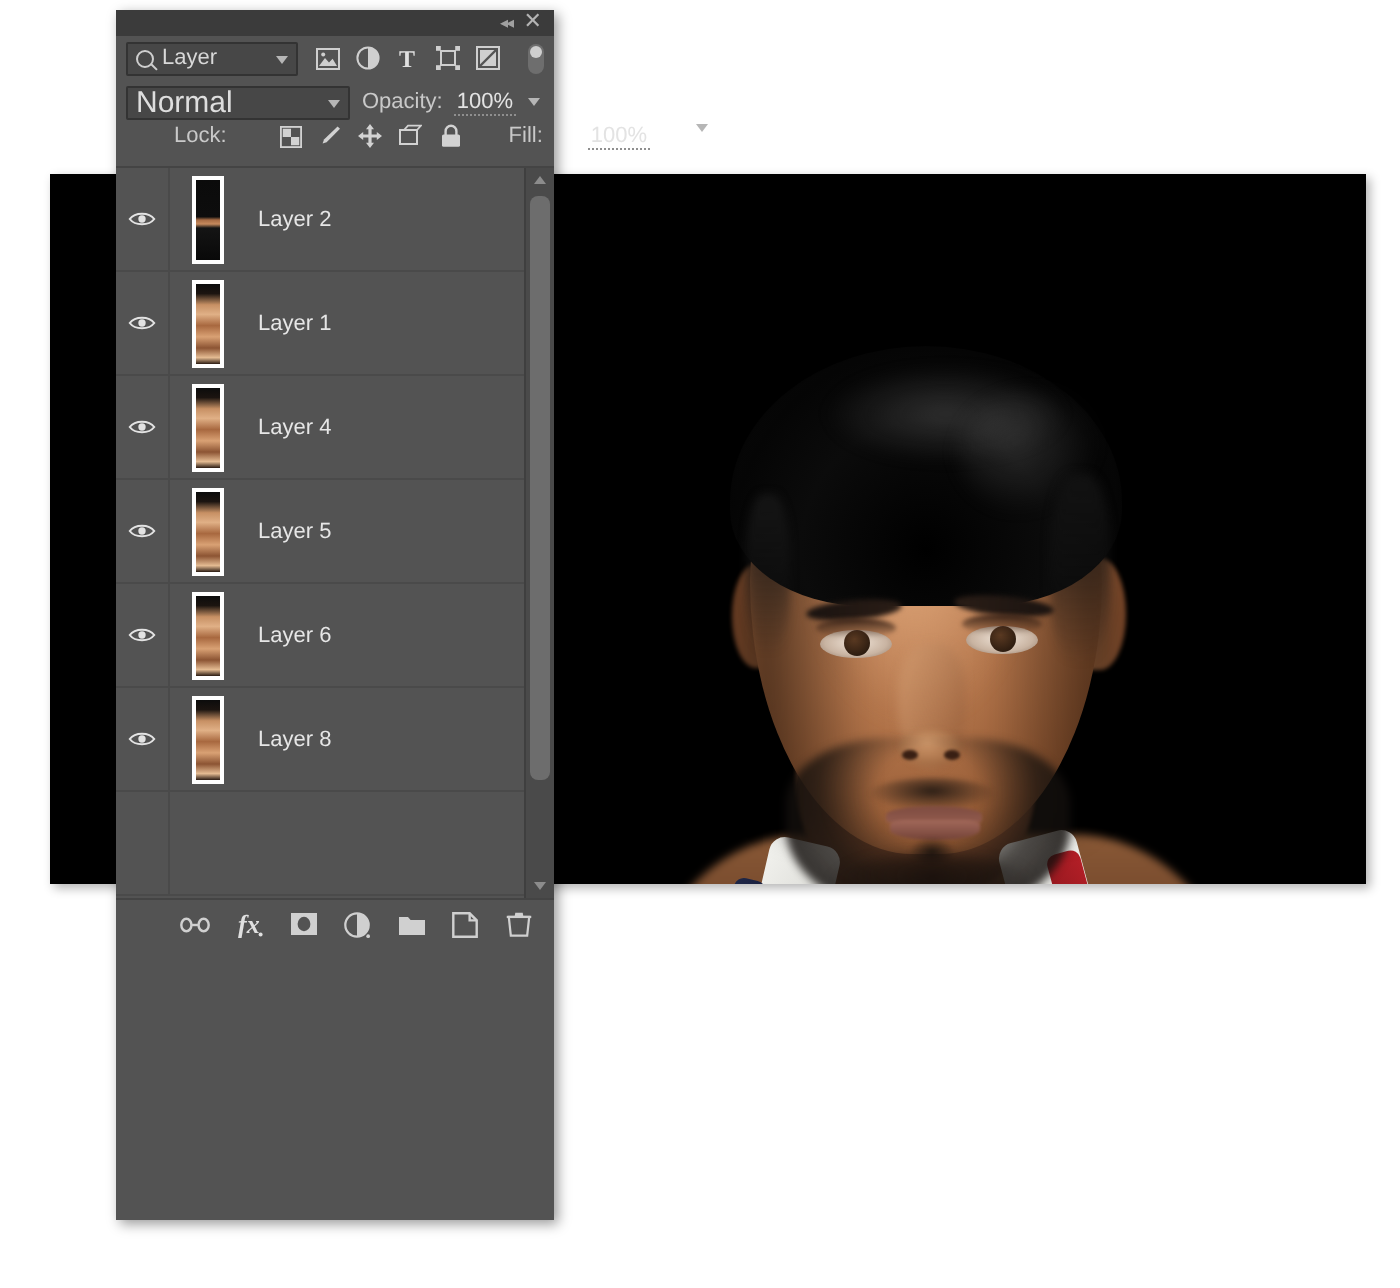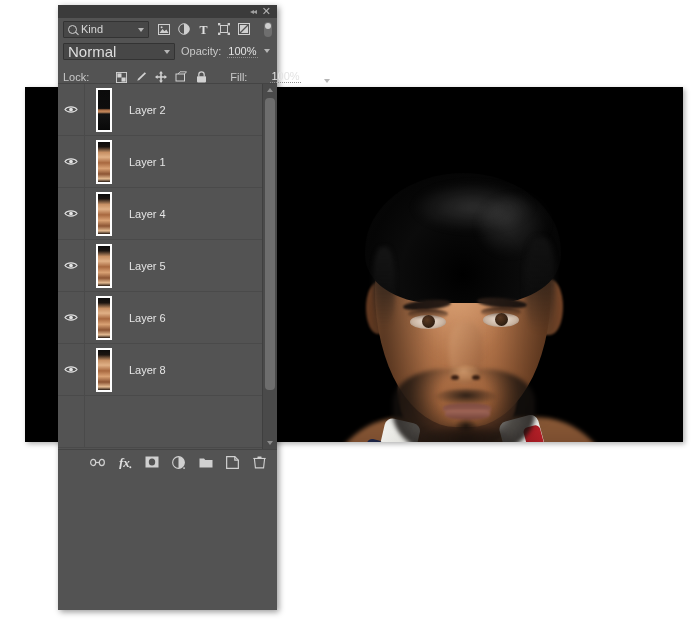--- a/index.html
+++ b/index.html
@@ -318,22 +318,22 @@
     font-size:15px;color:#dedede;position:relative;
   }
   .blend-select .caret{position:absolute;right:4px;top:6px;}
   .lbl{font-size:11px;color:#c9c9c9;}
   .num-field{
     font-size:11px;color:#e3e3e3;border-bottom:1px dotted #8f8f8f;
     padding:0 1px;
   }
 
   .lock-row{
-    height:21px;background:#535353;display:flex;align-items:flex-end;
-    padding:0 5px;box-sizing:border-box;gap:23px;
+    height:21px;background:#535353;display:flex;align-items:flex-start;
+    padding:0 5px;box-sizing:border-box;gap:23px;margin-left:24px;
   }
   .lock-icons{display:flex;align-items:center;gap:8px;margin-left:3px;}
   .li{width:12px;height:12px;display:flex;align-items:center;justify-content:center;}
 
   .layer-list{
     position:relative;
     background:#535353;
     height:365px;
     border-top:1px solid #444;
     overflow:hidden;
@@ -434,21 +434,21 @@
 
   <div class="panel-titlebar">
     <span class="tb-collapse">◂◂</span>
     <span class="tb-close">✕</span>
   </div>
 
 
   <div class="filter-row">
     <div class="kind-select">
       <span class="magnifier"></span>
-      <span>Kind</span>
+      <span>Layer</span>
       <span class="caret"></span>
     </div>
     <div class="filter-icons">
       <span class="fi">
         <svg width="12" height="11" viewBox="0 0 12 11">
             <rect x="0.5" y="0.5" width="11" height="10" fill="none" stroke="#cfcfcf"></rect>
             <path d="M1.5 9 L4.5 5 L6.5 7.3 L8.3 5.4 L10.5 9 Z" fill="#cfcfcf"></path>
             <circle cx="3.6" cy="3.2" r="1" fill="#cfcfcf"></circle>
           </svg>
       </span>

